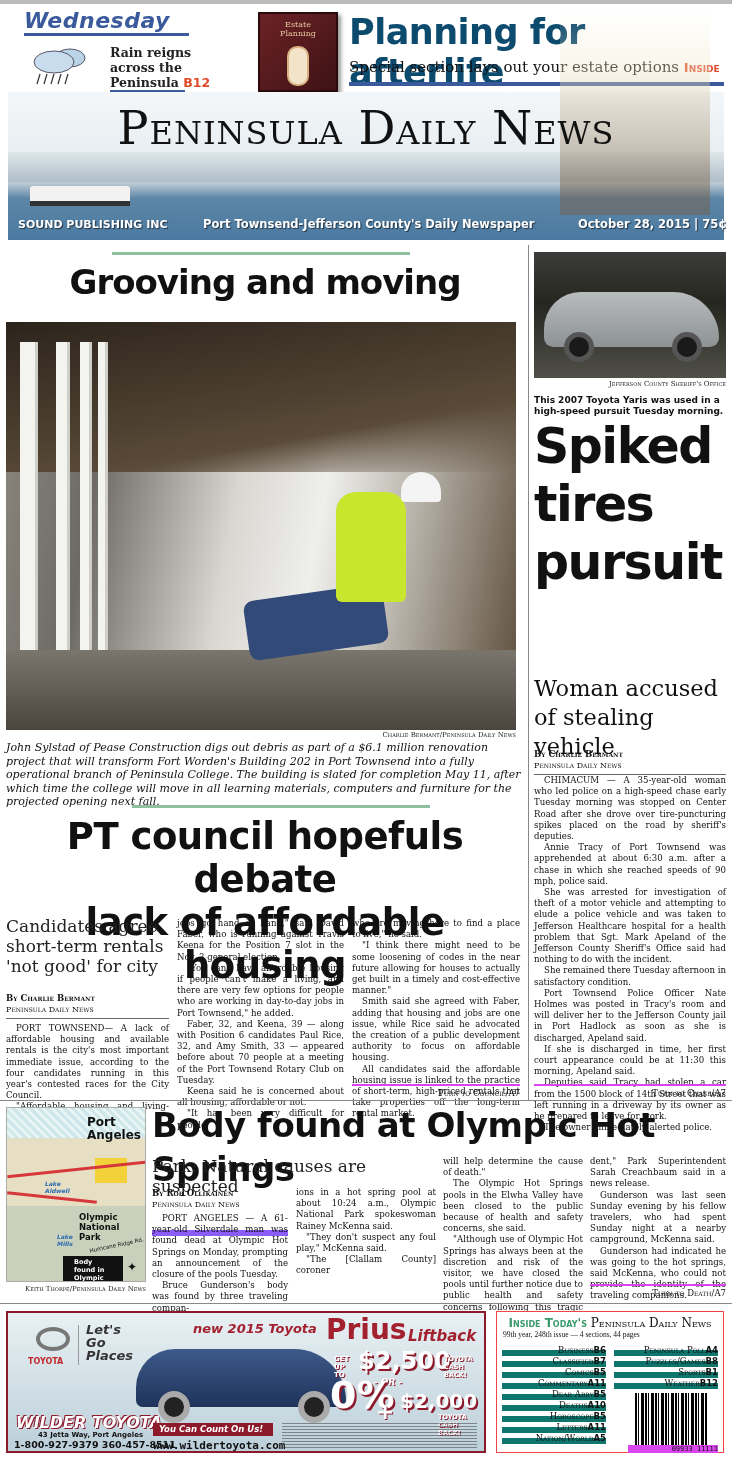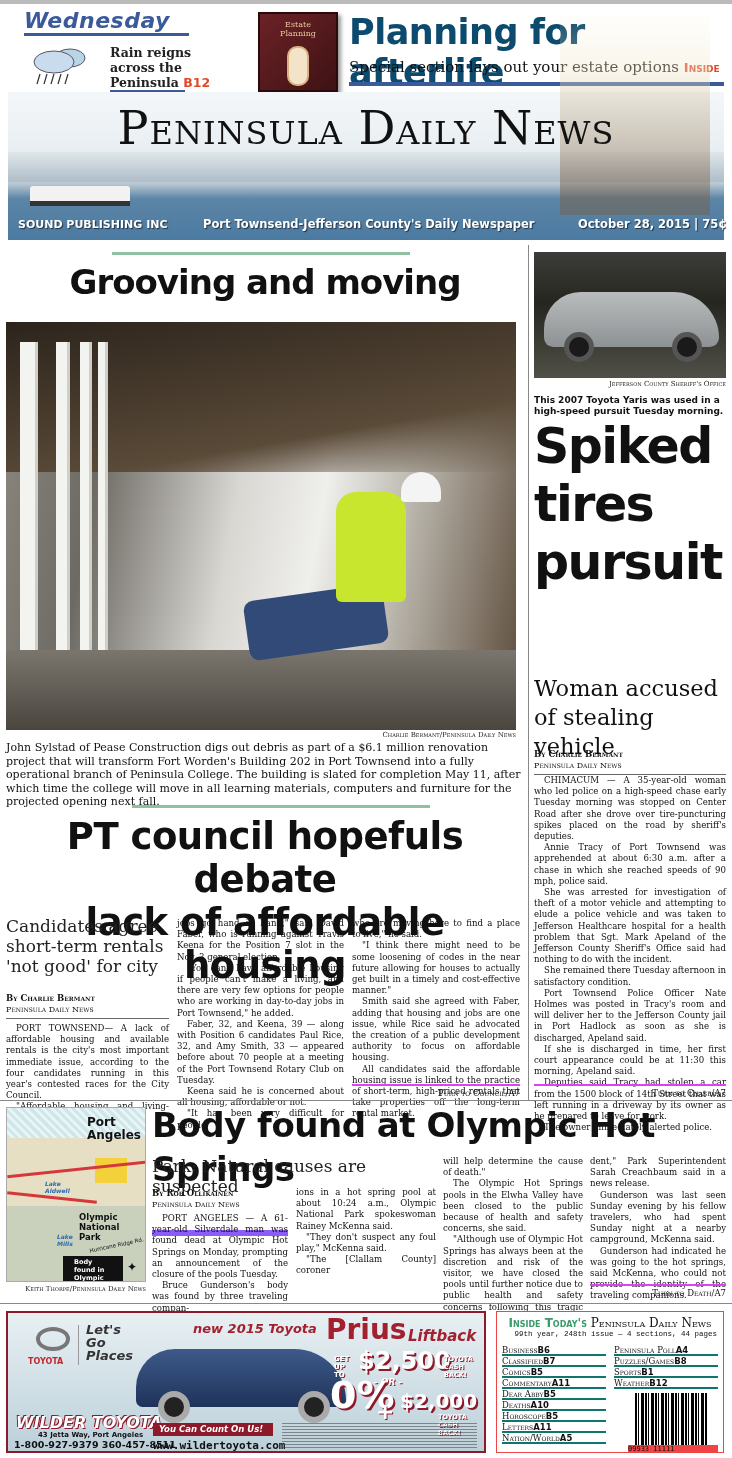--- a/index.html
+++ b/index.html
@@ -29,21 +29,21 @@
 .green-rule{background:#8fc0a0}
 .h-groove{left:0;top:262px;width:530px;text-align:center;font-family:"DejaVu Sans",sans-serif;font-size:34px;font-weight:bold;letter-spacing:-1px}
 .photo-main{left:6px;top:322px;width:510px;height:408px;background:linear-gradient(100deg,#8e8a82 0%,#6d6a64 20%,#d9d7d2 45%,#efefec 60%,#bbb7ae 75%,#5c4b3a 100%);overflow:hidden}
 .photo-main .roof{position:absolute;left:0;top:0;width:100%;height:150px;background:linear-gradient(170deg,#2c241c,#5a4a38 70%,rgba(0,0,0,0))}
 .photo-main .floor{position:absolute;left:0;bottom:0;width:100%;height:80px;background:linear-gradient(180deg,#7a766e,#4a453e)}
 .photo-main .col{position:absolute;top:20px;width:18px;height:340px;background:#f3f3f0;border-right:3px solid #cfcfca}
 .photo-main .worker{position:absolute;left:330px;top:170px;width:70px;height:110px;background:#c9e62f;border-radius:20px 20px 6px 6px}
 .photo-main .legs{position:absolute;left:240px;top:270px;width:140px;height:60px;background:#324a78;border-radius:10px;transform:rotate(-8deg)}
 .photo-main .hat{position:absolute;left:395px;top:150px;width:40px;height:30px;background:#f4f4f4;border-radius:20px 20px 4px 4px}
 .credit{font-variant:small-caps;font-size:7px;color:#222;font-family:"DejaVu Serif",serif}
-.cutline{left:6px;top:741px;width:516px;font-size:11px;line-height:13.5px;color:#111}
+.cutline{left:6px;top:741px;width:516px;font-style:italic;font-size:11px;line-height:13.5px;color:#111}
 .h-council{left:0;top:815px;width:530px;text-align:center;font-family:"DejaVu Sans",sans-serif;font-weight:bold;font-size:37px;line-height:43px;letter-spacing:-0.5px}
 .deck{font-family:"DejaVu Serif",serif;font-size:17px;line-height:20px;color:#222}
 .byline{font-variant:small-caps;font-weight:bold;font-size:8.5px;line-height:11px}
 .byline2{font-variant:small-caps;font-size:8px;line-height:11px}
 .body{font-size:8.6px;line-height:11.2px;text-align:justify;color:#111}
 .body p{text-indent:10px}
 .jump{font-variant:small-caps;font-size:8.5px;text-align:right;border-top:2px solid #d946ef;padding-top:2px}
 .vrule{width:1px;background:#888}
 .car-photo{left:534px;top:252px;width:192px;height:126px;background:linear-gradient(180deg,#3c3d3a,#25261f 40%,#505048 100%);overflow:hidden}
 .car-photo .car{position:absolute;left:10px;top:40px;width:175px;height:55px;background:linear-gradient(180deg,#b9bcbd,#8d9294);border-radius:40px 50px 10px 10px}
@@ -61,26 +61,26 @@
 .map .callout{position:absolute;left:56px;top:148px;width:60px;height:28px;background:#111;color:#fff;font-family:"DejaVu Sans",sans-serif;font-weight:bold;font-size:6.5px;line-height:8px;padding:2px 11px}
 .h-body{left:152px;top:1103px;width:580px;font-family:"DejaVu Sans",sans-serif;font-weight:bold;font-size:34px;letter-spacing:-0.5px;line-height:44px}
 .ad{left:6px;top:1311px;width:480px;height:142px;border:2px solid #8c1a2a;background:linear-gradient(180deg,#e8f0f3,#bcd0da);overflow:hidden}
 .ad .car{position:absolute;left:128px;top:36px;width:210px;height:58px;background:linear-gradient(180deg,#3e5a8a,#1f335a);border-radius:60px 80px 10px 10px}
 .ad .wh1,.ad .wh2{position:absolute;top:78px;width:32px;height:32px;border-radius:50%;background:#222;border:6px solid #aaa}
 .ad .logo-oval{position:absolute;left:28px;top:14px;width:34px;height:24px;border:4px solid #777;border-radius:50%}
 .ad-text{position:absolute;font-family:"DejaVu Sans",sans-serif;font-weight:bold}
 .index{left:496px;top:1311px;width:228px;height:142px;border:1px solid #ef4444;padding:4px 6px}
 .index-title{text-align:center;font-variant:small-caps;font-size:12px}
 .index-title .g{color:#3a9a6a;font-family:"DejaVu Sans",sans-serif;font-weight:bold}
-.index-sub{text-align:right;font-family:Liberation Mono, monospace;font-size:7.5px;margin-bottom:10px}
+.index-sub{text-align:left;font-family:Liberation Serif, serif;font-size:7.5px;margin-bottom:10px}
 .idx-col{position:absolute;width:104px}
-.idx-row{display:flex;justify-content:flex-start;border-bottom:2px solid #0f766e;font-variant:small-caps;font-size:8.5px;line-height:10.5px;height:11px}
+.idx-row{display:flex;justify-content:flex-end;border-bottom:6px solid #0f766e;font-variant:small-caps;font-size:8.5px;line-height:10.5px;height:11px}
 .idx-row .p{font-family:"DejaVu Sans",sans-serif;font-weight:bold;font-size:8.5px}
 .barcode{left:635px;top:1393px;width:72px;height:54px;background:repeating-linear-gradient(90deg,#000 0 2px,#fff 2px 3px,#000 3px 4px,#fff 4px 6px,#000 6px 9px,#fff 9px 10px)}
-.barcode-num{left:628px;top:1445px;width:90px;text-align:left;font-family:"DejaVu Sans Mono",monospace;font-size:7px;background:#ef4444}
+.barcode-num{left:628px;top:1445px;width:90px;text-align:right;font-family:"DejaVu Sans Mono",monospace;font-size:7px;background:#d946ef}
 </style>
 </head>
 <body>
 
 <div class="abs topbar"></div>
 <div class="abs weekday">Wednesday</div>
 <div class="abs weekday-rule"></div>
 <svg class="abs weather-icon" viewBox="0 0 60 42">
   <ellipse cx="42" cy="14" rx="15" ry="9" fill="#b9d4e6" stroke="#556" stroke-width="1"></ellipse>
   <ellipse cx="26" cy="18" rx="20" ry="11" fill="#c8dced" stroke="#556" stroke-width="1"></ellipse>

